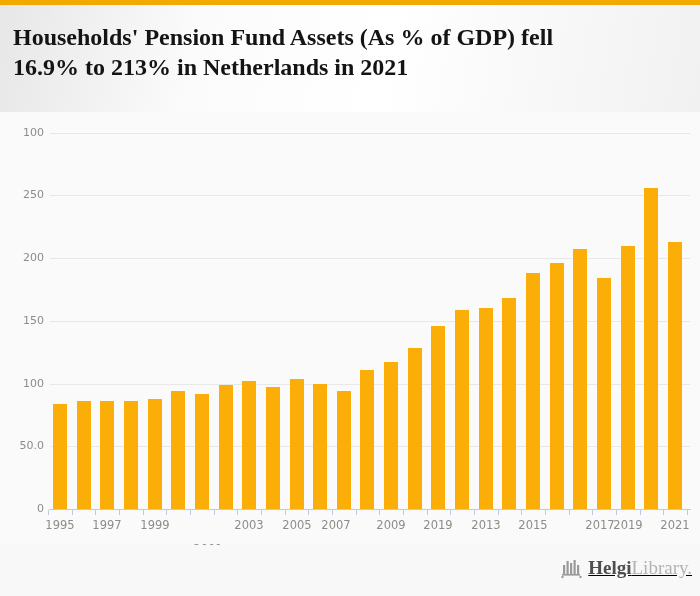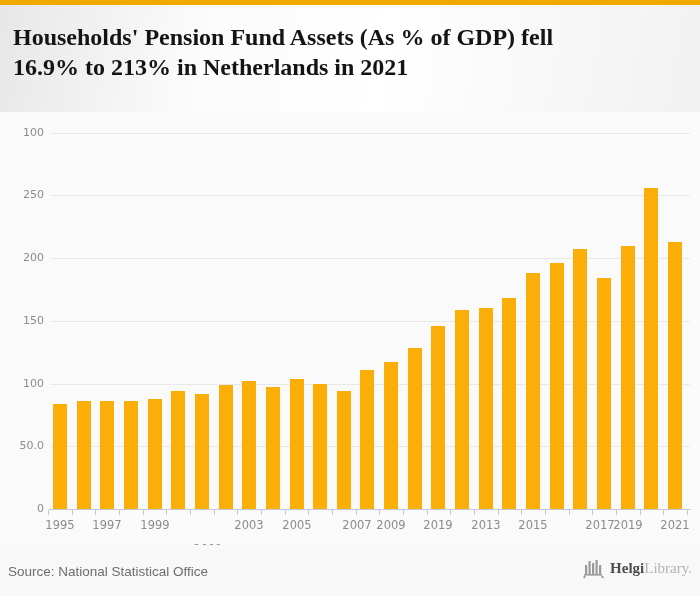--- a/index.html
+++ b/index.html
@@ -51,21 +51,22 @@
     position:absolute;left:8px;top:19px;
     font-size:13.5px;color:#6e6e6e;
   }
   .logo{
     position:absolute;right:8px;top:12px;
     display:flex;align-items:center;
   }
   .logo svg{margin-right:4px;}
   .logo-text{
     font-family:"Liberation Serif",serif;
-    font-size:15px;
+    font-size:19px;
+    text-decoration:underline;
   }
   .logo-bold{font-weight:bold;color:#4d4d4d;}
   .logo-light{color:#b3b3b3;}
 </style>
 </head>
 <body>
 
 <div class="top-accent" style="background: rgb(242, 169, 0);"></div>
 
 <div class="header">
@@ -144,32 +145,31 @@
     <div class="tick" style="left: 616px;"></div>
     <div class="tick" style="left: 640px;"></div>
     <div class="tick" style="left: 663px;"></div>
     <div class="tick" style="left: 687px;"></div>
     <div class="xlabel" style="left: 38px;">1995</div>
     <div class="xlabel" style="left: 85px;">1997</div>
     <div class="xlabel" style="left: 133px;">1999</div>
     <div class="xlabel" style="left: 186px; margin-top: 24px;">2001</div>
     <div class="xlabel" style="left: 227px;">2003</div>
     <div class="xlabel" style="left: 275px;">2005</div>
-    <div class="xlabel" style="left: 335px;">2007</div>
+    <div class="xlabel" style="left: 314px;">2007</div>
     <div class="xlabel" style="left: 369px;">2009</div>
     <div class="xlabel" style="left: 416px;">2019</div>
     <div class="xlabel" style="left: 464px;">2013</div>
     <div class="xlabel" style="left: 511px;">2015</div>
     <div class="xlabel" style="left: 558px; margin-left: 20px;">2017</div>
     <div class="xlabel" style="left: 606px;">2019</div>
     <div class="xlabel" style="left: 653px;">2021</div>
   </div>
 
 <div class="footer">
-  <div class="source">Source: National Statistical Office</div>
   <div class="logo">
     <svg width="24" height="22" viewBox="0 0 24 22">
       <g fill="#9a9a9a">
         <rect x="3" y="8" width="2.2" height="9"></rect>
         <rect x="6.5" y="4" width="2.2" height="13"></rect>
         <rect x="10" y="6" width="2.2" height="11"></rect>
         <rect x="13.5" y="3" width="2.2" height="14"></rect>
         <rect x="17" y="8" width="2.2" height="9"></rect>
         <rect x="2" y="17" width="18" height="1.6"></rect>
         <circle cx="2.5" cy="20" r="1.2"></circle>

